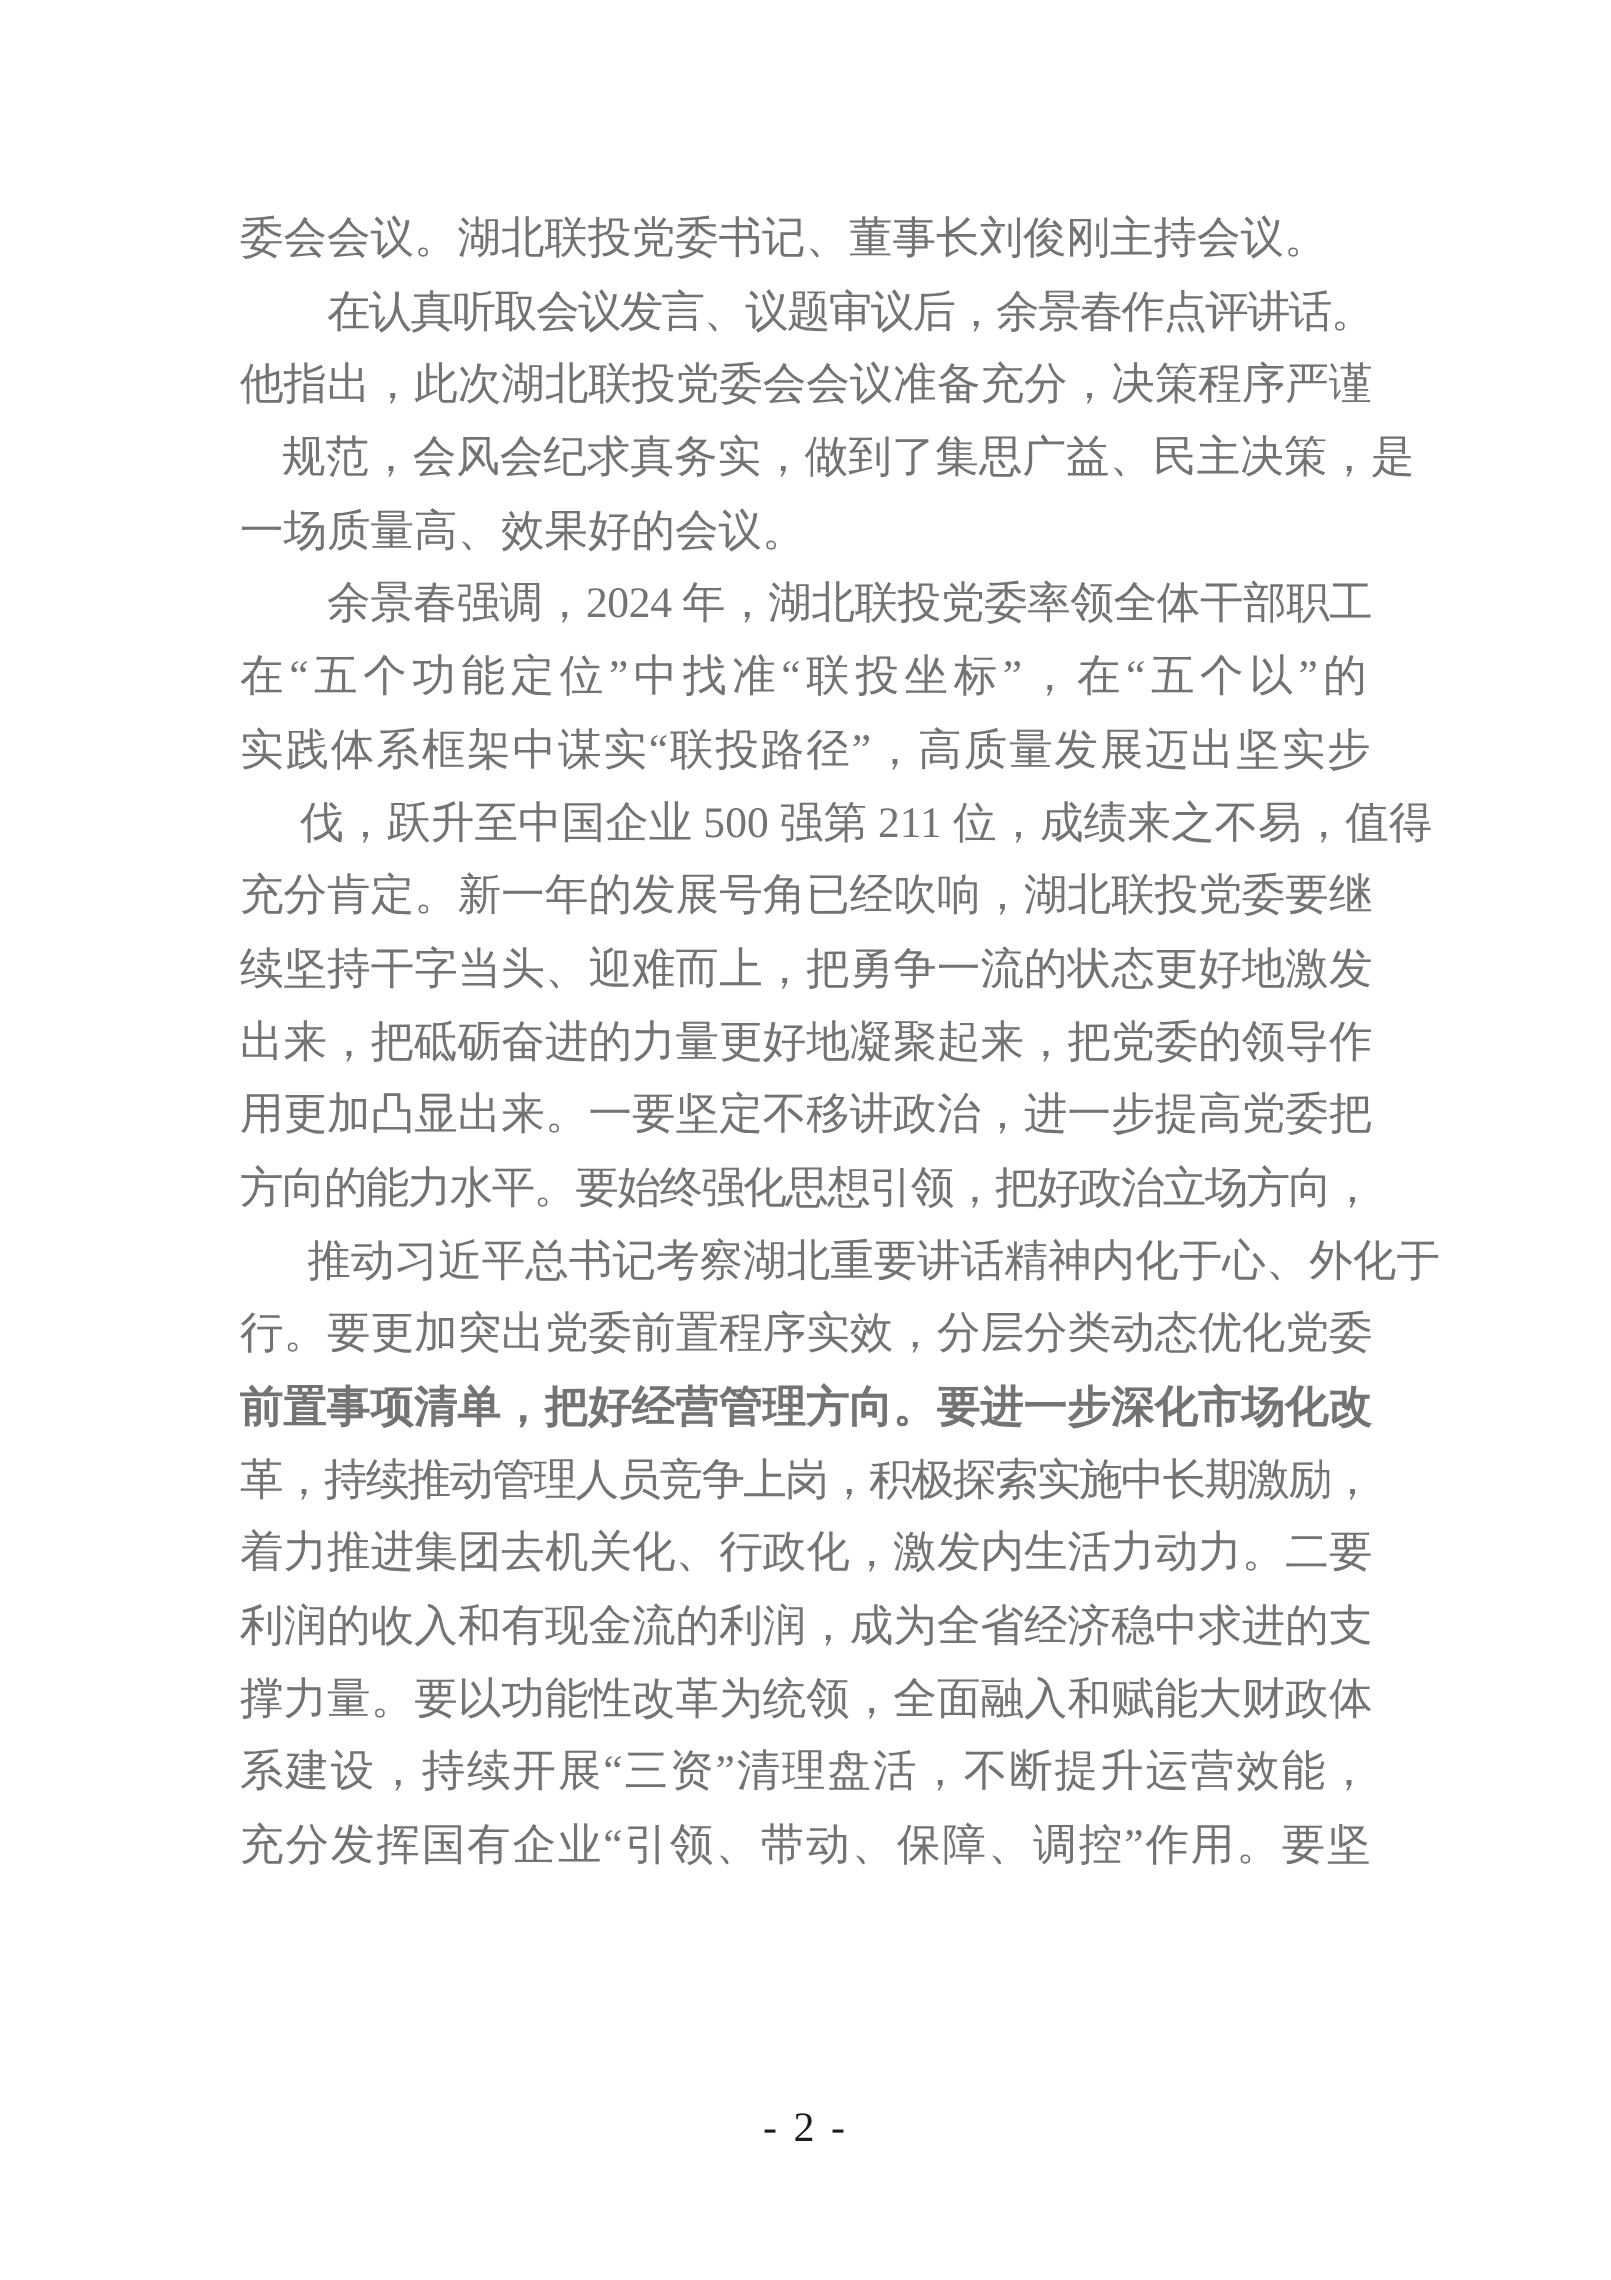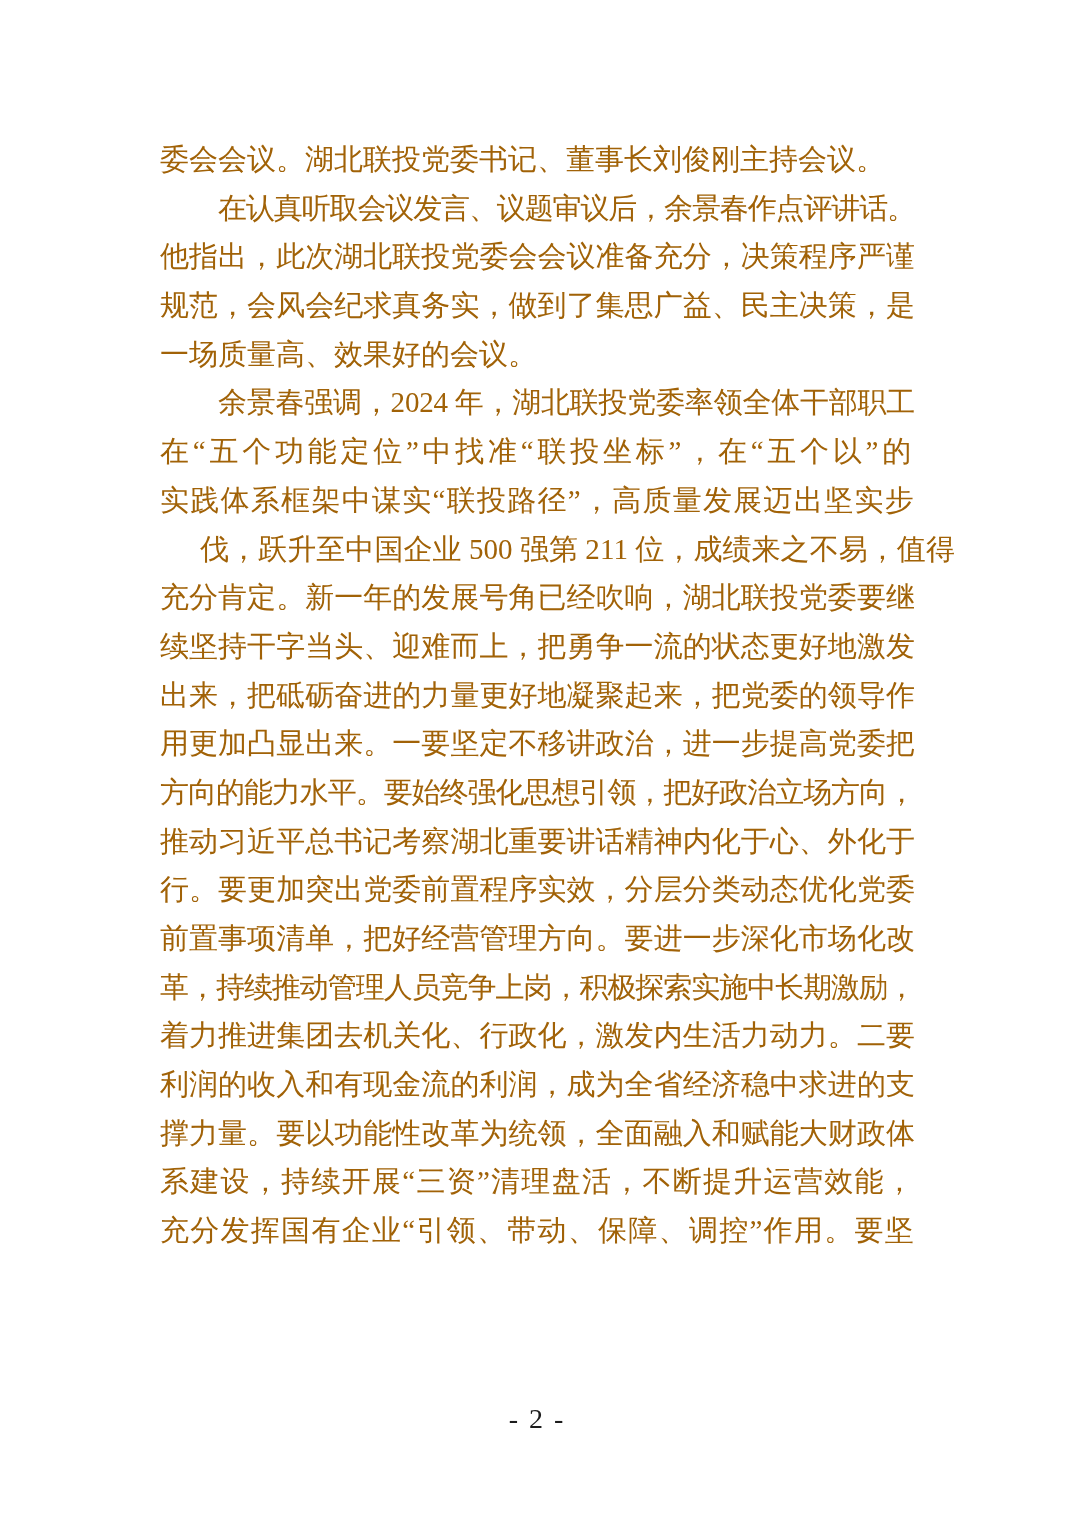--- a/index.html
+++ b/index.html
@@ -18,21 +18,21 @@
     background: #ffffff;
     overflow: hidden;
   }
   .doc-body {
     position: absolute;
     left: 160px;
     top: 135px;
     width: 755px;
     font-size: 29px;
     line-height: 48.7px;
-    color: #a16207;
+    color: #737373;
     font-weight: 400;
   }
   .line {
     white-space: nowrap;
     height: 48.7px;
   }
   .line.indent {
     padding-left: 58px;
   }
   .page-number {
@@ -47,34 +47,34 @@
   }
 </style>
 </head>
 <body>
 
 <div class="page">
   <div class="doc-body">
       <div class="line end"><span>委会会议。湖北联投党委书记、董事长刘俊刚主持会议。</span></div>
       <div class="line indent fill" style="letter-spacing: -1.12px;"><span>在认真听取会议发言、议题审议后，余景春作点评讲话。</span></div>
       <div class="line fill" style="letter-spacing: 0.038px;"><span>他指出，此次湖北联投党委会会议准备充分，决策程序严谨</span></div>
-      <div class="line fill" style="letter-spacing: 0.038px;"><span>规范，会风会纪求真务实，做到了集思广益、民主决策，是</span></div>
+      <div class="line fill" style="letter-spacing: 0.038px; margin-left: 28px;"><span>规范，会风会纪求真务实，做到了集思广益、民主决策，是</span></div>
       <div class="line end"><span>一场质量高、效果好的会议。</span></div>
       <div class="line indent fill" style="letter-spacing: -0.231px;"><span>余景春强调，2024 年，湖北联投党委率领全体干部职工</span></div>
       <div class="line fill" style="letter-spacing: 3.76px;"><span>在“五个功能定位”中找准“联投坐标”，在“五个以”的</span></div>
       <div class="line fill" style="letter-spacing: 1.279px;"><span>实践体系框架中谋实“联投路径”，高质量发展迈出坚实步</span></div>
       <div class="line fill" style="letter-spacing: 0.064px; margin-left: 40px;"><span>伐，跃升至中国企业 500 强第 211 位，成绩来之不易，值得</span></div>
       <div class="line fill" style="letter-spacing: 0.038px;"><span>充分肯定。新一年的发展号角已经吹响，湖北联投党委要继</span></div>
       <div class="line fill" style="letter-spacing: 0.038px;"><span>续坚持干字当头、迎难而上，把勇争一流的状态更好地激发</span></div>
       <div class="line fill" style="letter-spacing: 0.038px;"><span>出来，把砥砺奋进的力量更好地凝聚起来，把党委的领导作</span></div>
       <div class="line fill" style="letter-spacing: 0.038px;"><span>用更加凸显出来。一要坚定不移讲政治，进一步提高党委把</span></div>
       <div class="line fill" style="letter-spacing: -1.037px;"><span>方向的能力水平。要始终强化思想引领，把好政治立场方向，</span></div>
-      <div class="line fill" style="letter-spacing: 0.038px;"><span>推动习近平总书记考察湖北重要讲话精神内化于心、外化于</span></div>
+      <div class="line fill" style="letter-spacing: 0.038px; margin-left: 45px;"><span>推动习近平总书记考察湖北重要讲话精神内化于心、外化于</span></div>
       <div class="line fill" style="letter-spacing: 0.038px;"><span>行。要更加突出党委前置程序实效，分层分类动态优化党委</span></div>
-      <div class="line fill" style="letter-spacing: 0.038px;"><span>前置事项清单，把好经营管理方向。要进一步深化市场化改</span></div>
+      <div class="line fill" style="letter-spacing: 0.038px; font-weight: bold;"><span>前置事项清单，把好经营管理方向。要进一步深化市场化改</span></div>
       <div class="line fill" style="letter-spacing: -1.037px; text-align: right;"><span>革，持续推动管理人员竞争上岗，积极探索实施中长期激励，</span></div>
       <div class="line fill" style="letter-spacing: 0.038px;"><span>着力推进集团去机关化、行政化，激发内生活力动力。二要</span></div>
       <div class="line fill" style="letter-spacing: 0.038px;"><span>利润的收入和有现金流的利润，成为全省经济稳中求进的支</span></div>
       <div class="line fill" style="letter-spacing: 0.038px;"><span>撑力量。要以功能性改革为统领，全面融入和赋能大财政体</span></div>
       <div class="line fill" style="letter-spacing: 1.279px;"><span>系建设，持续开展“三资”清理盘活，不断提升运营效能，</span></div>
       <div class="line fill" style="letter-spacing: 1.279px;"><span>充分发挥国有企业“引领、带动、保障、调控”作用。要坚</span></div>
     </div>
   <div class="page-number">- 2 -</div>
 </div>
 

